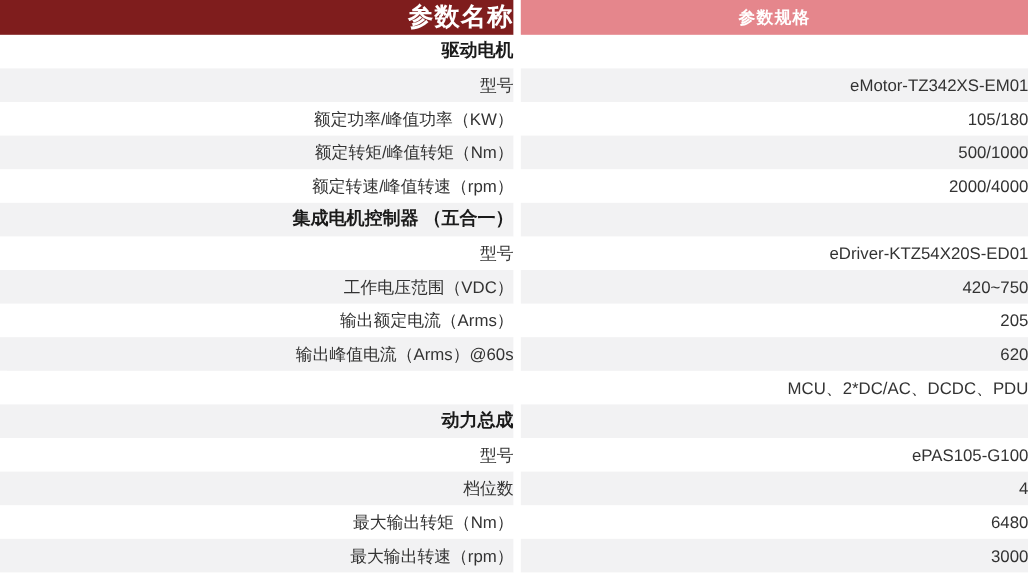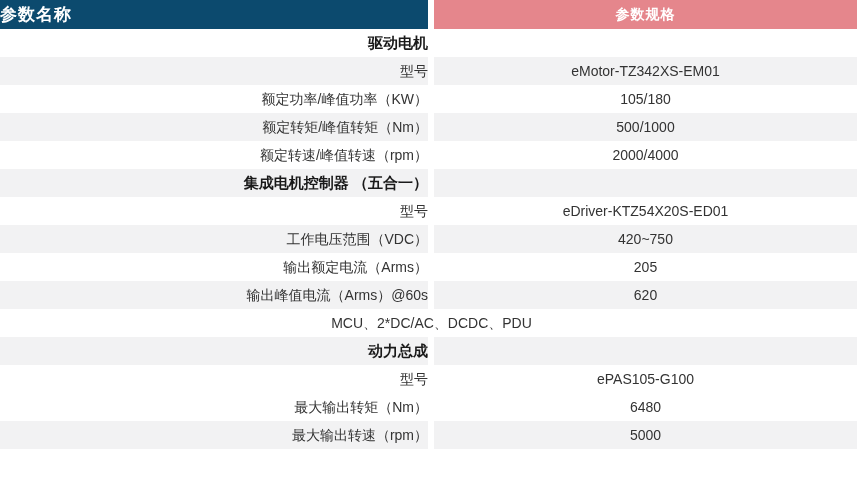--- a/index.html
+++ b/index.html
@@ -5,39 +5,39 @@
   html,body { margin:0; padding:0; background:#ffffff; }
   .spec-table {
     width:857px; height:478px;
     background:#ffffff;
     font-family:"Liberation Sans","DejaVu Sans",sans-serif;
     color:#333333;
     overflow:hidden;
   }
   .hdr { display:flex; height:29px; }
   .hdr .h-left {
-    width:428px; background:#0c4a6e;
-    color:#ffffff; font-weight:bold; font-size:17px;
-    text-align:left; line-height:29px;
+    width:428px; background:#7f1d1d;
+    color:#ffffff; font-weight:bold; font-size:21px;
+    text-align:right; line-height:29px;
     letter-spacing:1px;
   }
   .hdr .h-right {
     flex:1; background:#e5868c;
     color:#ffffff; font-weight:bold; font-size:14px;
     text-align:center; line-height:29px;
     letter-spacing:1px;
   }
   .col-gap { width:6px; background:#ffffff; flex:0 0 6px; }
   .row { display:flex; height:28px; }
   .row .c1 {
     width:428px; text-align:right; line-height:28px;
     font-size:14px; overflow:hidden; white-space:nowrap;
   }
   .row .c2 {
-    flex:1; text-align:center; line-height:28px;
+    flex:1; text-align:right; line-height:28px;
     font-size:14px; overflow:hidden; white-space:nowrap;
   }
   .row.shaded .c1, .row.shaded .c2 { background:#f2f2f3; }
   .row.section .c1 { font-weight:bold; color:#1a1a1a; font-size:15px; }
 </style>
 </head>
 <body>
 
 <div class="spec-table">
 
@@ -117,26 +117,31 @@
     <div class="col-gap"></div>
     <div class="c2"></div>
   </div>
 
   <div class="row">
     <div class="c1">型号</div>
     <div class="col-gap"></div>
     <div class="c2">ePAS105-G100</div>
   </div>
 
+  <div class="row shaded">
+    <div class="c1">档位数</div>
+    <div class="col-gap"></div>
+    <div class="c2">4</div>
+  </div>
 
   <div class="row">
     <div class="c1">最大输出转矩（Nm）</div>
     <div class="col-gap"></div>
     <div class="c2">6480</div>
   </div>
 
   <div class="row shaded">
     <div class="c1">最大输出转速（rpm）</div>
     <div class="col-gap"></div>
-    <div class="c2">5000</div>
+    <div class="c2">3000</div>
   </div>
 
 </div>
 
 </body></html>

